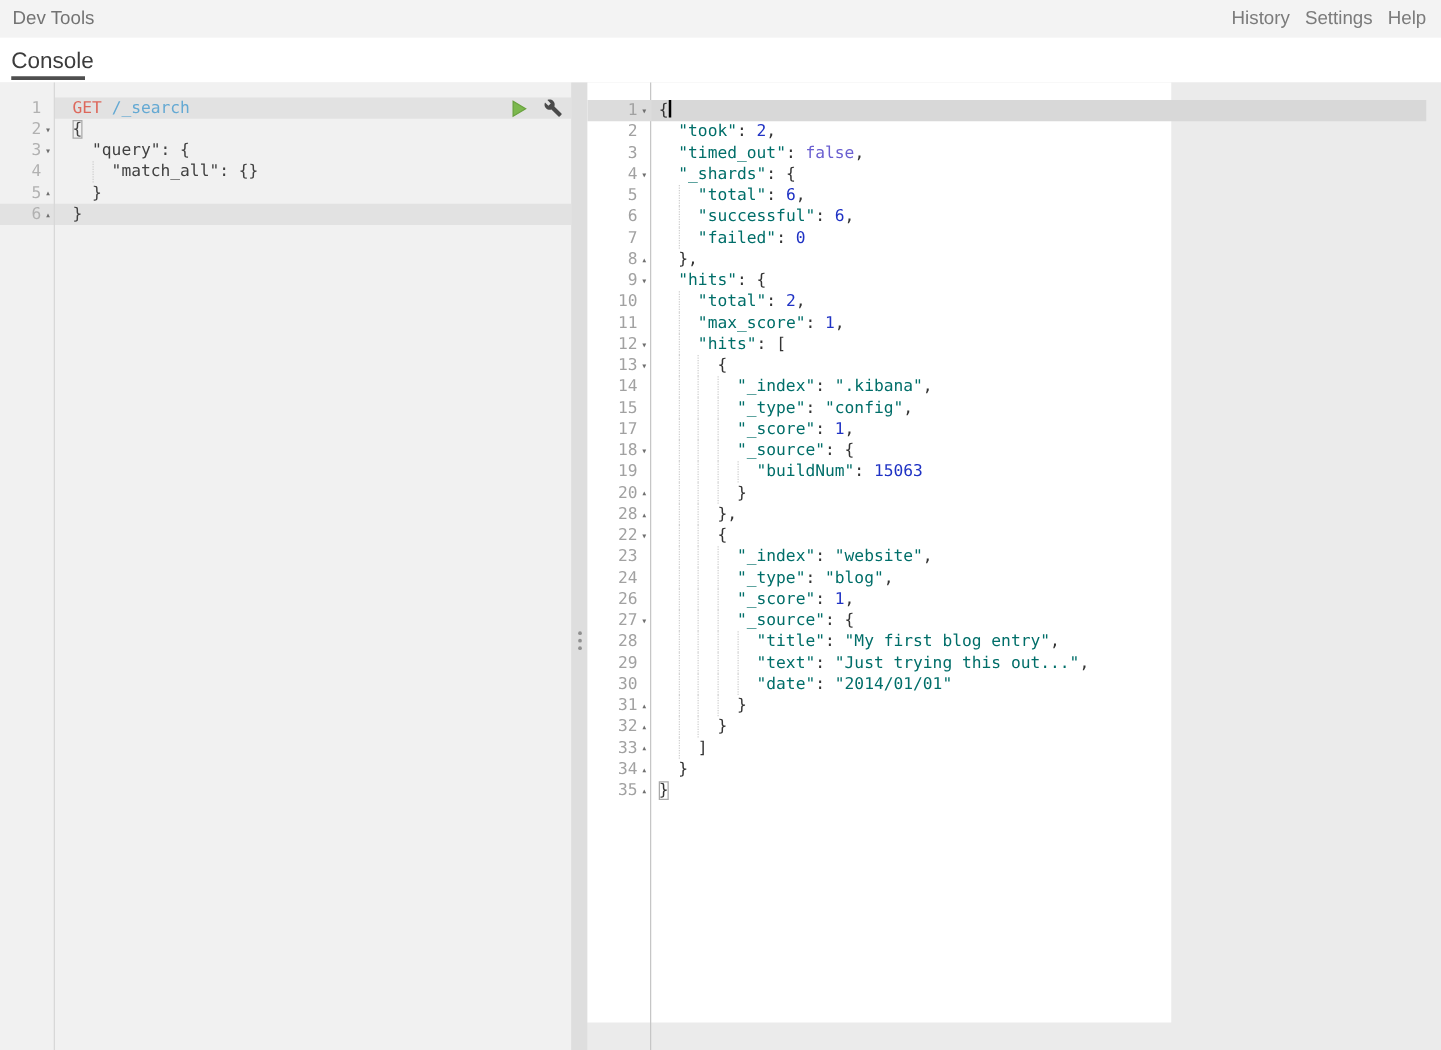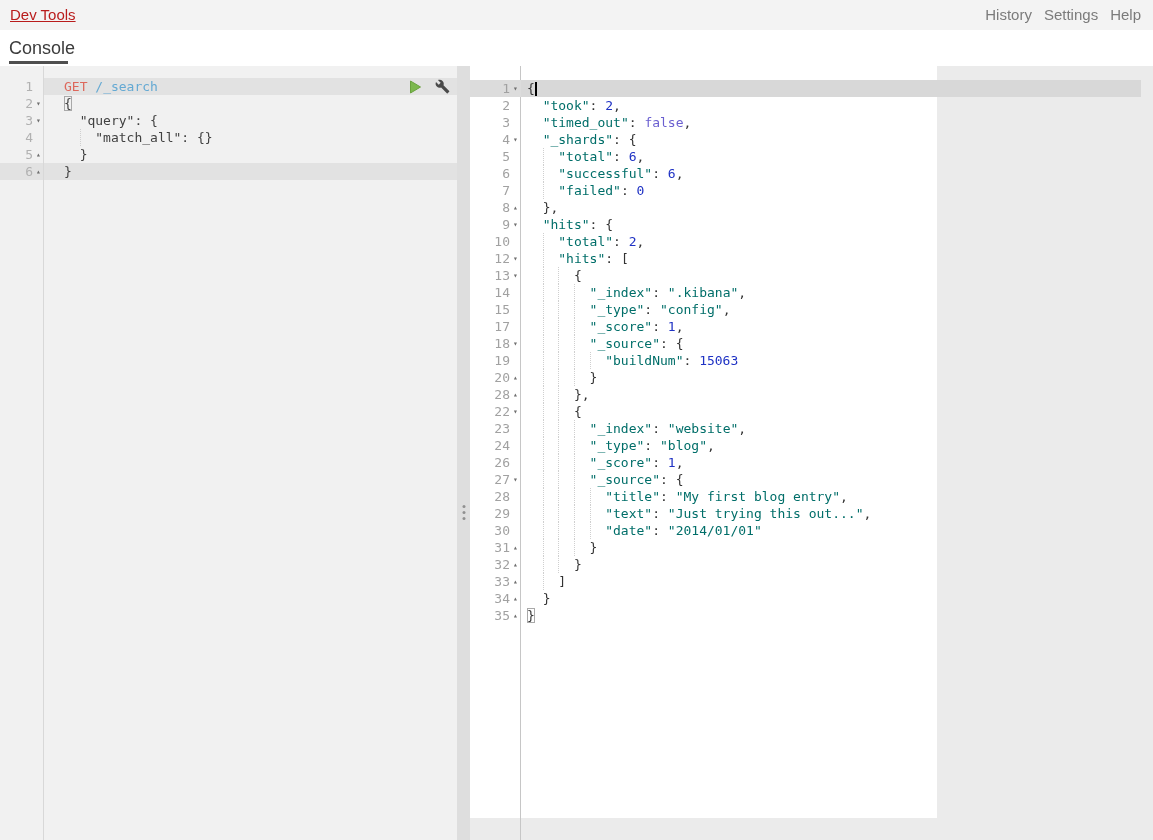--- a/index.html
+++ b/index.html
@@ -1,41 +1,41 @@
 <!DOCTYPE html>
 <html><head>
 <meta charset="utf-8">
 <style>
   * { margin:0; padding:0; box-sizing:border-box; }
   html,body { width:1153px; height:840px; overflow:hidden; }
   body { position:relative; background:#e9e9e9; font-family:"Liberation Sans", sans-serif; }
 
   
   .topbar { position:absolute; left:0; top:0; width:1153px; height:30px; background:#f3f3f3; }
-  .topbar .title { position:absolute; left:10px; top:6px; font-size:15px; color:#b91c1c;text-decoration:underline; }
+  .topbar .title { position:absolute; left:10px; top:6px; font-size:15px; color:#737373; }
   .topbar nav { position:absolute; right:12px; top:6px; display:flex; gap:12px; }
   .topbar nav span { font-size:15px; color:#7b7b7b; cursor:pointer; }
 
   
   .tabstrip { position:absolute; left:0; top:30px; width:1153px; height:36px; background:#ffffff; }
   .tab-console { position:absolute; left:9px; top:8px; font-size:18px; color:#3c3c3c; cursor:pointer; }
   .tab-underline { position:absolute; left:9px; top:31px; width:59px; height:3px; background:#4f4f4f; }
   .resp-topband { position:absolute; left:470px; top:52px; right:0; height:14px; background:#dcdcdc; }
 
   
   .workspace { position:absolute; left:0; top:66px; right:0; bottom:0; }
 
   
   #req { position:absolute; left:0; top:0; width:457px; bottom:0; background:#f1f1f1; }
   #req .gutline { position:absolute; left:43px; top:0; bottom:0; width:1px; background:#d8d8d8; z-index:2; }
   #req .marker1 { position:absolute; left:44px; right:0; top:12px; height:17px; background:#e2e2e2; z-index:1; }
   #req .marker6 { position:absolute; left:0; right:0; top:97px; height:17px; background:#e2e2e2; z-index:1; }
   #req .rows { position:absolute; left:0; top:12px; right:0; z-index:3; }
   #req .gut { width:44px; }
-  #req .txt { padding-left:20px; }
+  #req .txt { padding-left:14px; }
   #req .num { color:#b1b1b1; }
   #req .m { color:#dd685c; }
   #req .u { color:#64a9d3; }
   #req .p { color:#414141; }
 
   
   .splitter { position:absolute; left:457px; top:0; width:13px; bottom:0; background:#dedede; cursor:col-resize; }
   .splitter .dots { position:absolute; left:50%; top:439px; transform:translateX(-50%); display:flex; flex-direction:column; gap:3px; }
   .splitter .dots i { width:3px; height:3px; border-radius:50%; background:#909090; }
 
@@ -225,20 +225,27 @@
         </div>
         <div class="row">
           <div class="gut">
             <span class="num">10</span>
             <span class="fold"></span>
           </div>
           <div class="txt"><span class="sp"></span><span class="gd"></span><span class="k">"total"</span><span class="p">: </span><span class="n">2</span><span class="p">,</span></div>
         </div>
         <div class="row">
           <div class="gut">
+            <span class="num">11</span>
+            <span class="fold"></span>
+          </div>
+          <div class="txt"><span class="sp"></span><span class="gd"></span><span class="k">"max_score"</span><span class="p">: </span><span class="n">1</span><span class="p">,</span></div>
+        </div>
+        <div class="row">
+          <div class="gut">
             <span class="num">12</span>
             <span class="fold">▾</span>
           </div>
           <div class="txt"><span class="sp"></span><span class="gd"></span><span class="k">"hits"</span><span class="p">: [</span></div>
         </div>
         <div class="row">
           <div class="gut">
             <span class="num">13</span>
             <span class="fold">▾</span>
           </div>

